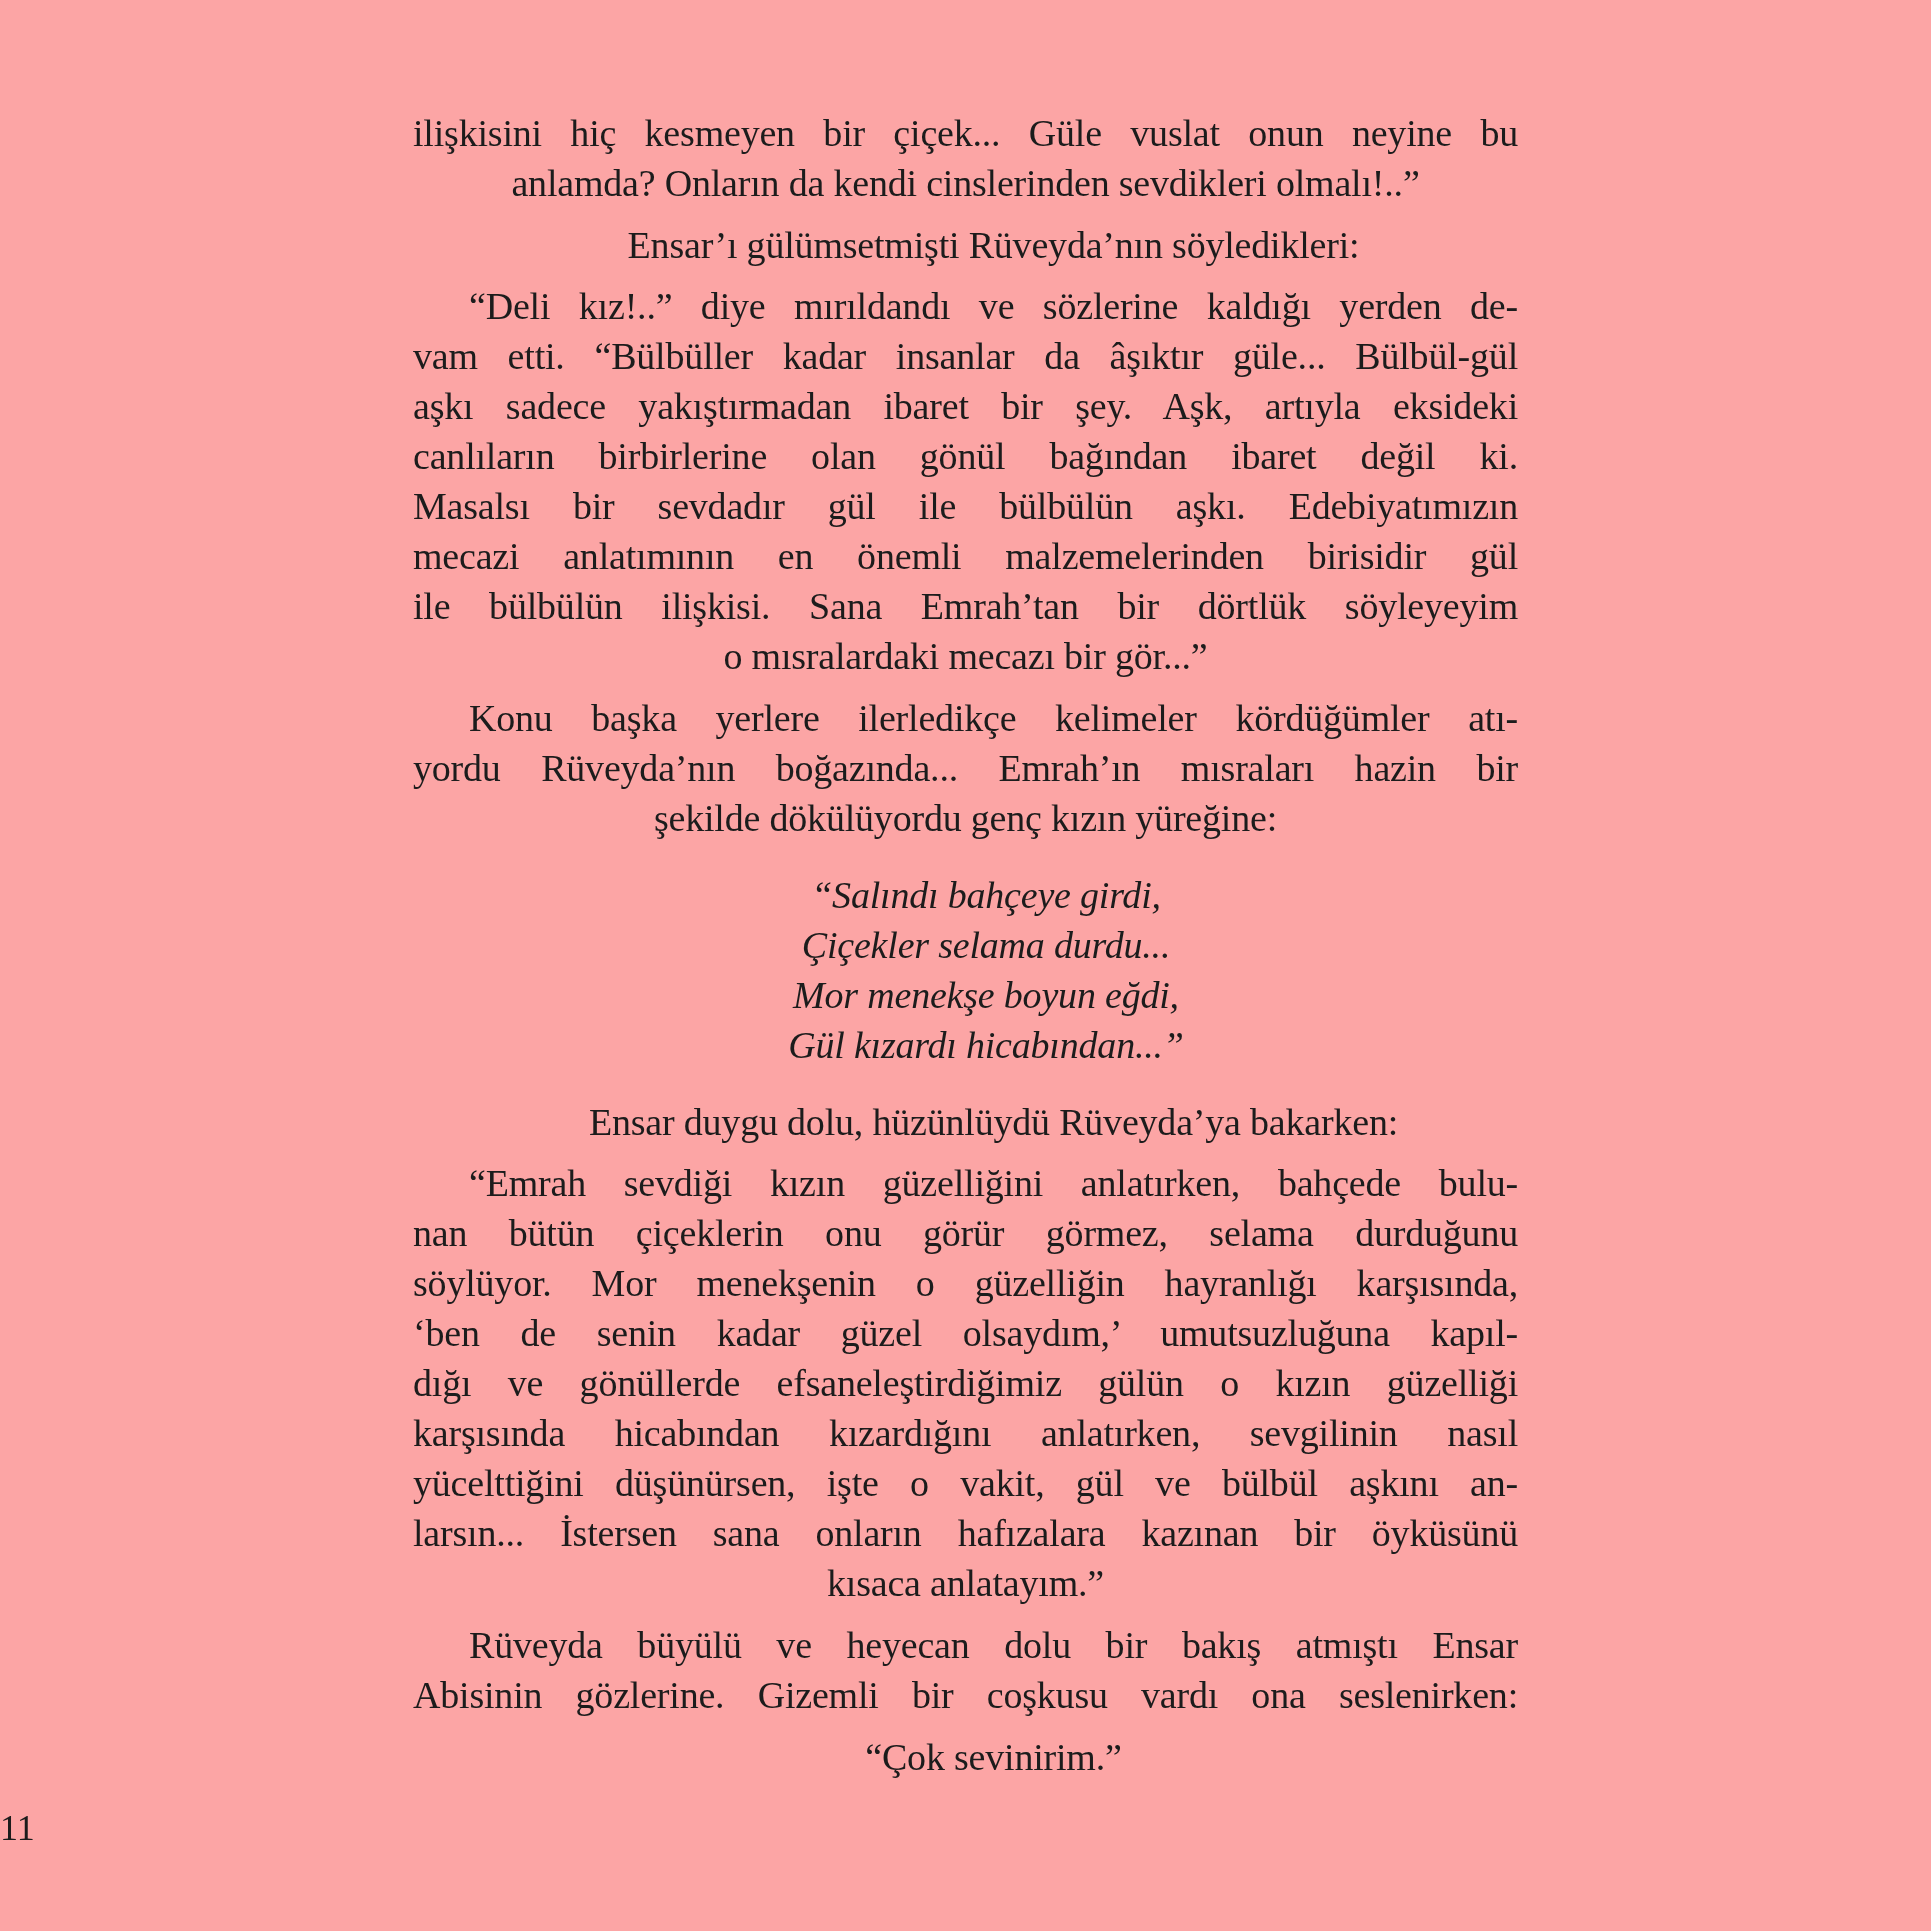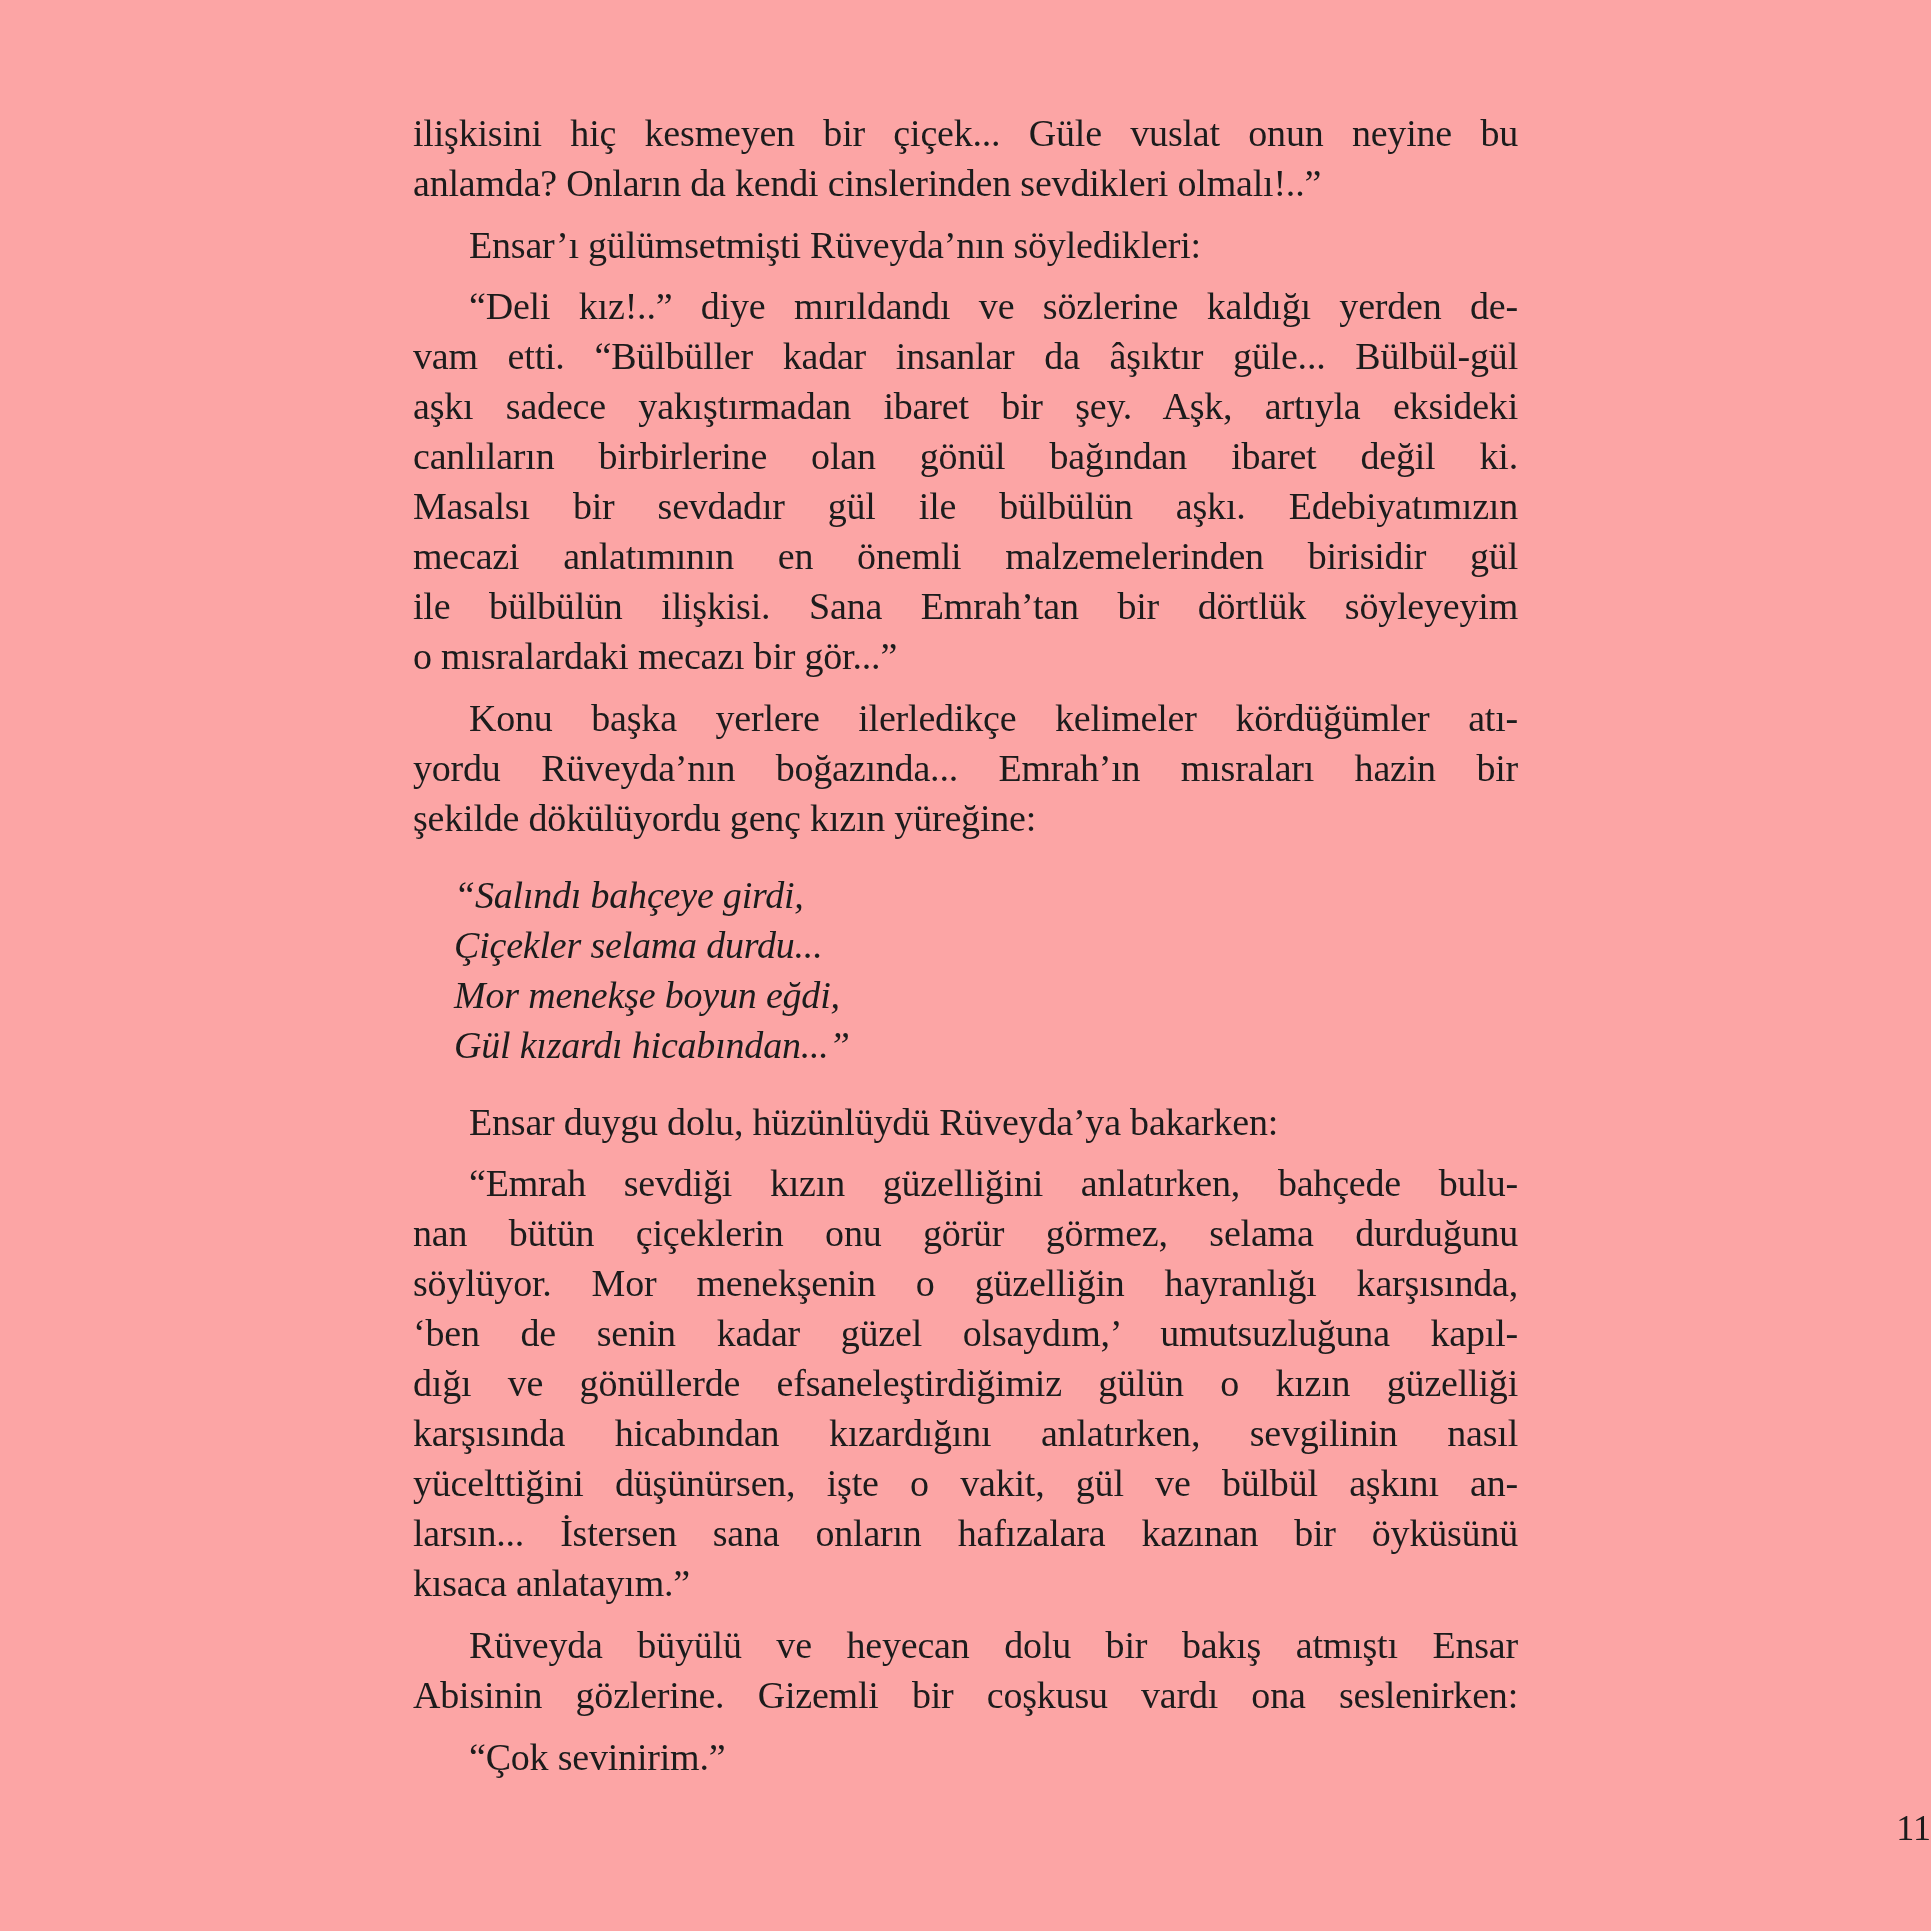--- a/index.html
+++ b/index.html
@@ -25,40 +25,40 @@
     left: 413px;
     top: 108px;
     width: 1105px;
   }
   .para { margin: 0; }
   .para + .para { margin-top: 11.6px; font-family: Liberation Serif, serif; }
   .line {
     font-size: 38px;
     line-height: 50px;
     letter-spacing: -0.2px;
-    text-align: left;
+    text-align: center;
   }
   
   .line.j {
     text-align: justify;
     text-align-last: justify;
   }
   .para.indent .line:first-child { text-indent: 56px; }
   .para.verse {
     margin-left: 41px;
     font-style: italic;
   }
   .para.verse + .para { margin-top: 27px; }
   .para.body + .para.verse { margin-top: 27px; }
   .page-number {
     position: absolute;
     left: 0;
     top: 1807px;
     width: 1931px;
-    text-align: right;
+    text-align: left;
     font-size: 36px;
     line-height: 42px;
   }
 </style>
 </head>
 <body>
 
 <div class="page">
   <div class="page-body">
       <div class="para body">

